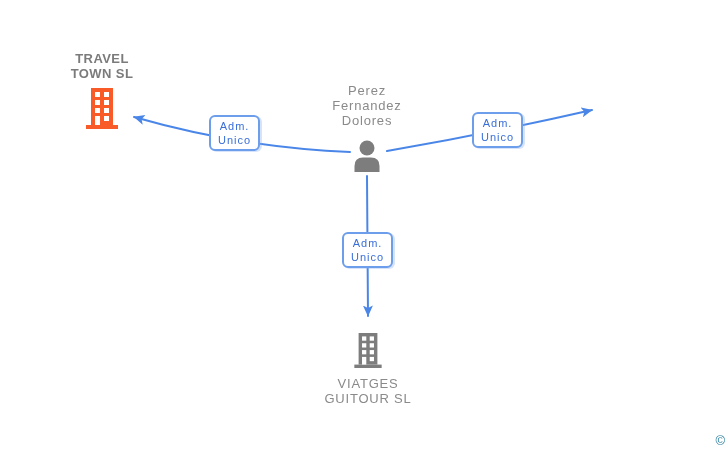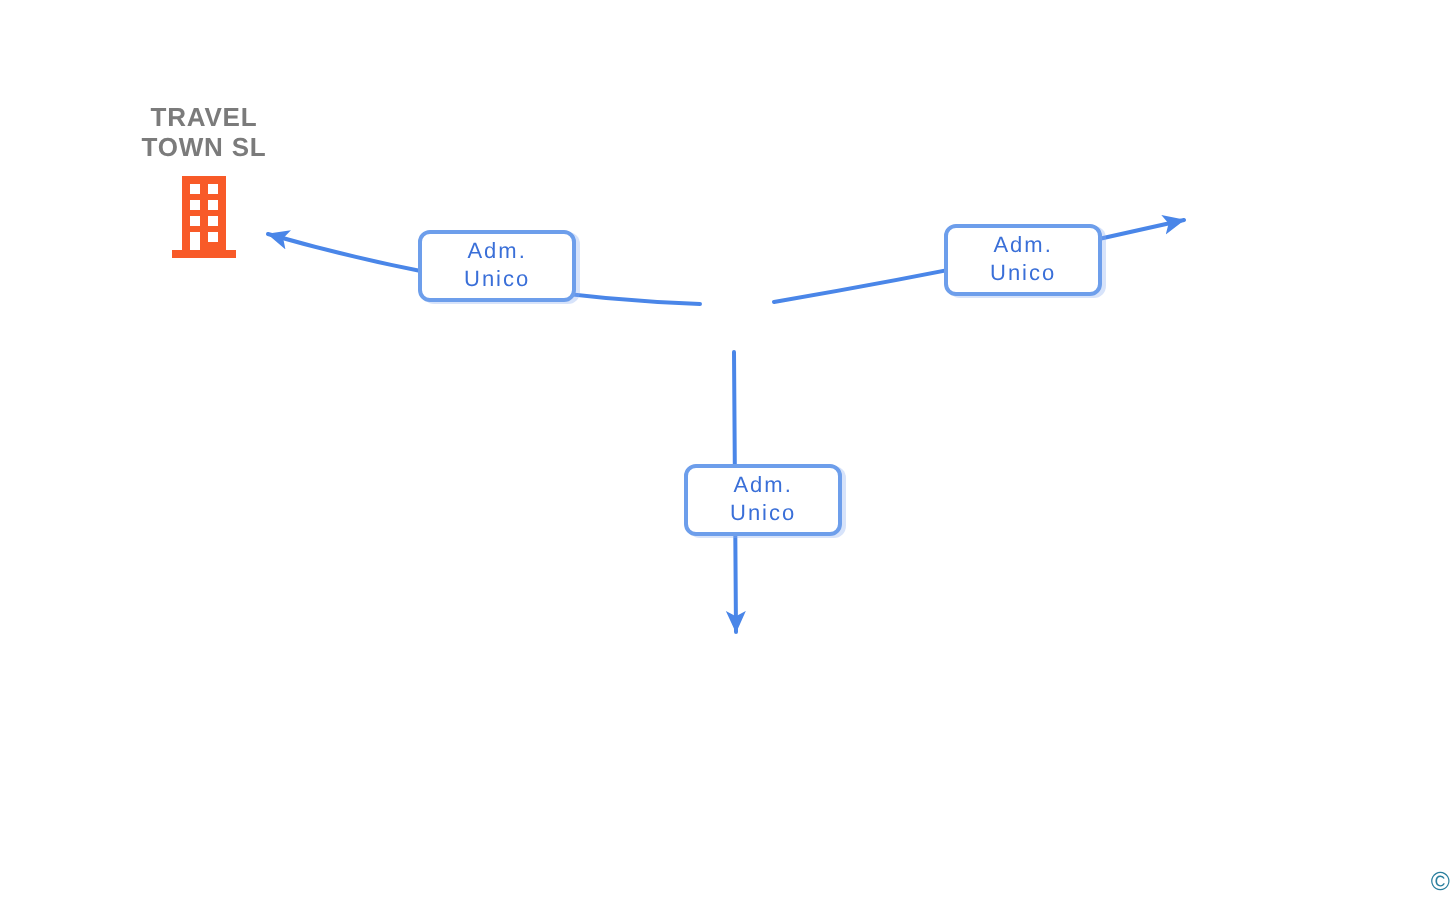--- a/index.html
+++ b/index.html
@@ -22,21 +22,21 @@
   .node .lbl{display:block;font-size:13px;line-height:15px;color:var(--label);letter-spacing:0.8px;white-space:nowrap;}
   .node .lbl.strong{font-weight:bold;color:var(--label-strong);letter-spacing:0.4px;}
   .icon-wrap{line-height:0;}
   .building-orange{color:var(--icon-orange);}
   .building-gray{color:var(--icon-gray);}
   .person-silhouette{color:var(--icon-gray);}
 
   .rel-badge{
     position:absolute;z-index:3;background:#fff;border:2px solid var(--box-border);
     border-radius:6px;color:var(--box-text);font-size:11px;line-height:14px;
-    text-align:center;padding:2px 21px;letter-spacing:1px;white-space:nowrap;
+    text-align:center;padding:2px 7px;letter-spacing:1px;white-space:nowrap;
     box-shadow:2px 1px 0 rgba(140,175,240,0.35);
   }
   .rel-badge .rl{display:block;}
 
   .logo{
     position:absolute;right:3px;bottom:2px;z-index:2;display:flex;align-items:baseline;
     gap:3px;cursor:pointer;
   }
   .logo .copy{color:var(--logo-teal);font-size:13px;}
   .logo .brand{font-family:"DejaVu Serif","Liberation Serif",serif;font-style:italic;font-size:16px;color:var(--logo-teal);}
@@ -71,21 +71,50 @@
         <rect x="20" y="12" width="5" height="5" fill="#fff"></rect>
         <rect x="11" y="20" width="5" height="5" fill="#fff"></rect>
         <rect x="20" y="20" width="5" height="5" fill="#fff"></rect>
         <rect x="11" y="28" width="5" height="9" fill="#fff"></rect>
         <rect x="20" y="28" width="5" height="5" fill="#fff"></rect>
       </svg>
     </span>
   </div>
 
 
+  <div class="node" style="left:304px;top:83px;width:126px;">
+    <span class="lbl">Perez</span>
+    <span class="lbl">Fernandez</span>
+    <span class="lbl">Dolores</span>
+    <span class="icon-wrap person-silhouette" style="margin-top:12px;">
+      <svg width="30" height="32" viewBox="0 0 30 32">
+        <circle cx="15" cy="8" r="7.5" fill="currentColor"></circle>
+        <path d="M2.5,32 L2.5,26 Q2.5,17.5 11,17.5 L19,17.5 Q27.5,17.5 27.5,26 L27.5,32 Z" fill="currentColor"></path>
+      </svg>
+    </span>
+  </div>
 
+  <div class="node" style="left:306px;top:333px;width:124px;">
+    <span class="icon-wrap building-gray">
+      <svg width="32" height="35" viewBox="0 0 36 41">
+        <rect x="7" y="0" width="22" height="37" fill="currentColor"></rect>
+        <rect x="2" y="37" width="32" height="4" fill="currentColor"></rect>
+        <rect x="11" y="4" width="5" height="5" fill="#fff"></rect>
+        <rect x="20" y="4" width="5" height="5" fill="#fff"></rect>
+        <rect x="11" y="12" width="5" height="5" fill="#fff"></rect>
+        <rect x="20" y="12" width="5" height="5" fill="#fff"></rect>
+        <rect x="11" y="20" width="5" height="5" fill="#fff"></rect>
+        <rect x="20" y="20" width="5" height="5" fill="#fff"></rect>
+        <rect x="11" y="28" width="5" height="9" fill="#fff"></rect>
+        <rect x="20" y="28" width="5" height="5" fill="#fff"></rect>
+      </svg>
+    </span>
+    <span class="lbl" style="margin-top:8px;">VIATGES</span>
+    <span class="lbl">GUITOUR SL</span>
+  </div>
 
   <div class="rel-badge" style="left:209px;top:115px;">
     <span class="rl">Adm.</span>
     <span class="rl">Unico</span>
   </div>
   <div class="rel-badge" style="left:472px;top:112px;">
     <span class="rl">Adm.</span>
     <span class="rl">Unico</span>
   </div>
   <div class="rel-badge" style="left:342px;top:232px;">

